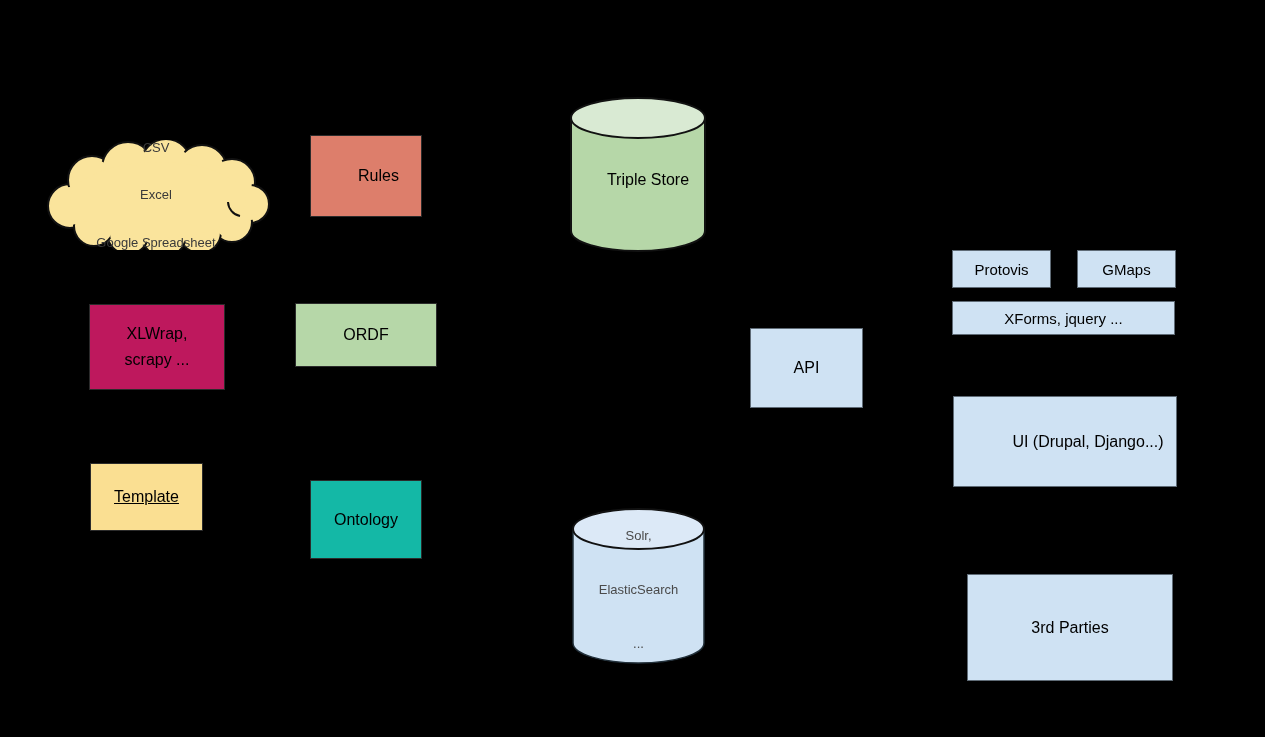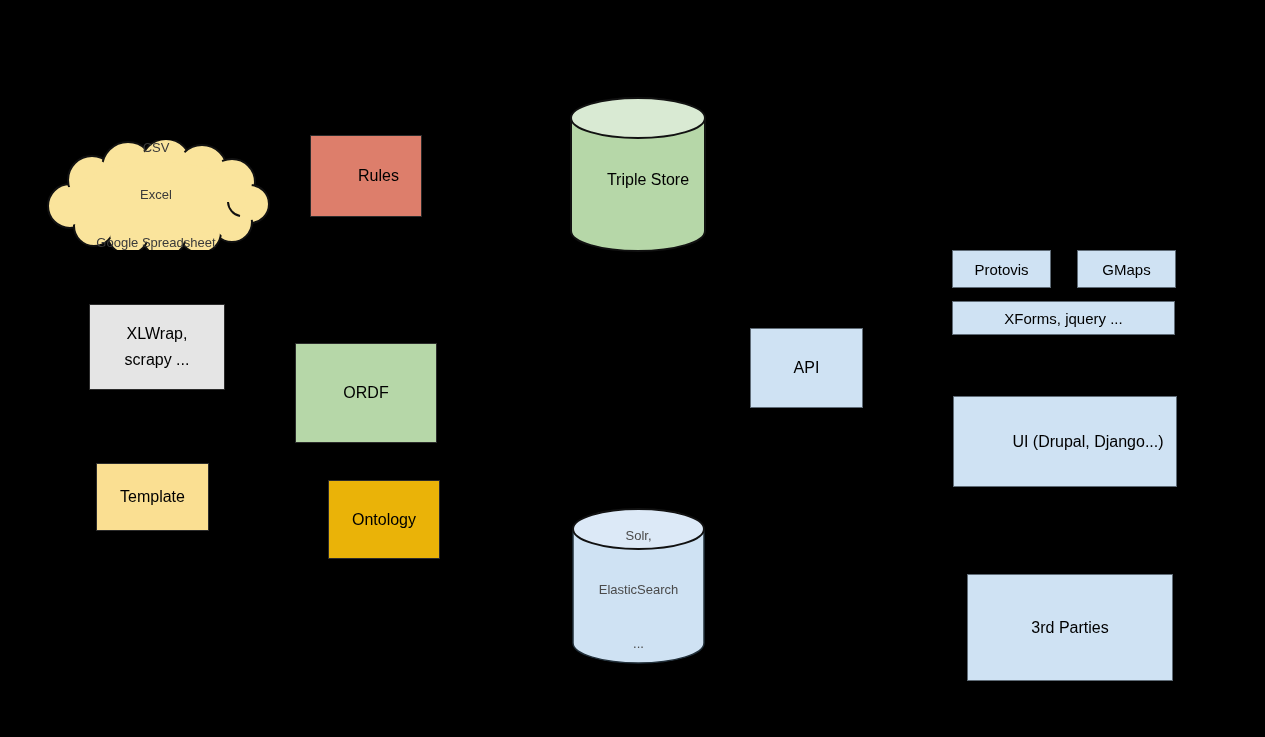--- a/index.html
+++ b/index.html
@@ -15,22 +15,22 @@
   .blue-rect{border:1px solid #5f6b76;}
   .multiline{flex-direction:column;}
   
   .cloud-svg{position:absolute;left:40px;top:140px;width:232px;height:110px;}
   .cloud-text{left:40px;top:140px;width:232px;height:110px;
     font-size:13px;line-height:15.5px;color:#3a3a3a;background:transparent;gap:32px;}
   .rules{left:310px;top:135px;width:112px;height:82px;padding-left:25px;}
   .cyl-triple{position:absolute;left:570px;top:97px;width:136px;height:156px;}
   .cyl-triple-label{left:570px;top:120px;width:156px;height:120px;background:transparent;}
   .xlwrap{left:89px;top:304px;width:136px;height:86px;line-height:26px;}
-  .ordf{left:295px;top:303px;width:142px;height:100px;margin-top:40px;}
-  .template{left:96px;top:463px;width:113px;height:68px;}
+  .ordf{left:295px;top:303px;width:142px;height:64px;}
+  .template{left:90px;top:463px;width:113px;height:68px;text-decoration:underline;}
   .ontology{left:310px;top:480px;width:112px;height:79px;}
   .api{left:750px;top:328px;width:113px;height:80px;}
   .protovis{left:952px;top:250px;width:99px;height:38px;font-size:15px;}
   .gmaps{left:1077px;top:250px;width:99px;height:38px;font-size:15px;}
   .xforms{left:952px;top:301px;width:223px;height:34px;font-size:15px;}
   .ui{left:953px;top:396px;width:224px;height:91px;padding-left:46px;}
   .cyl-solr{position:absolute;left:572px;top:508px;width:133px;height:157px;}
   .cyl-solr-label{left:572px;top:530px;width:133px;height:120px;background:transparent;
     font-size:13px;line-height:18px;color:#4a4a4a;gap:36px;}
   .parties{left:967px;top:574px;width:206px;height:107px;}
@@ -83,34 +83,34 @@
   </div>
 
   <svg class="cyl-triple" viewBox="0 0 136 156">
     <path d="M 1 21 L 1 134 A 67 20 0 0 0 135 134 L 135 21" stroke="#111" stroke-width="2" fill="#b6d7a8"></path>
     <ellipse cx="68" cy="21" rx="67" ry="20" stroke="#111" stroke-width="2" fill="#d9ead3"></ellipse>
   </svg>
   <div class="node cyl-triple-label">
     <span>Triple Store</span>
   </div>
 
-  <div class="node rect multiline xlwrap" style="background: #e5e5e5;">
+  <div class="node rect multiline xlwrap" style="background: #be185d;">
     <span>XLWrap,</span>
     <span>scrapy ...</span>
   </div>
 
   <div class="node rect ordf" style="background: rgb(182, 215, 168);">
     <span>ORDF</span>
   </div>
 
   <div class="node rect template" style="background: rgb(250, 223, 146);">
     <span>Template</span>
   </div>
 
-  <div class="node rect ontology" style="background: #eab308; margin-left: 18px;">
+  <div class="node rect ontology" style="background: #14b8a6;">
     <span>Ontology</span>
   </div>
 
   <div class="node blue-rect api" style="background: rgb(207, 226, 243);">
     <span>API</span>
   </div>
 
   <div class="node blue-rect protovis" style="background: rgb(207, 226, 243);">
     <span>Protovis</span>
   </div>

